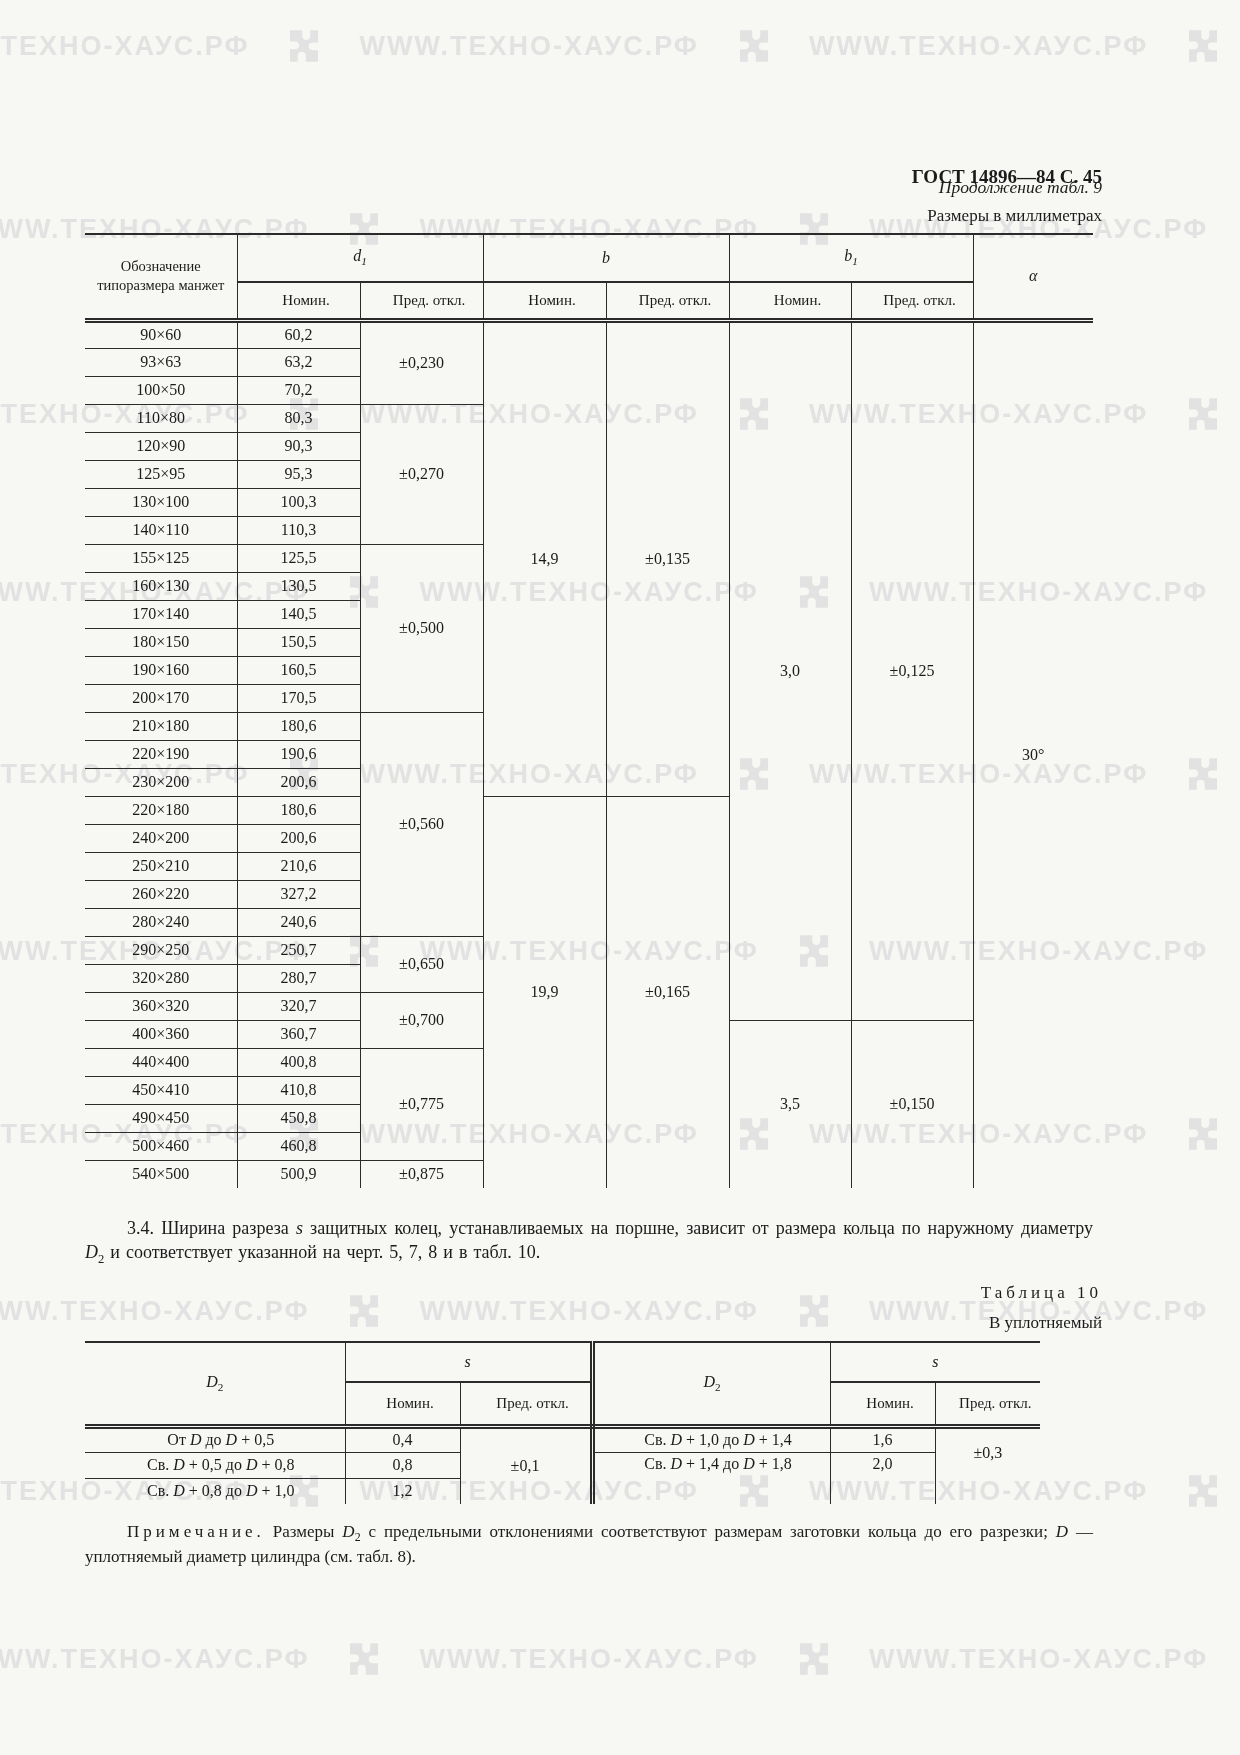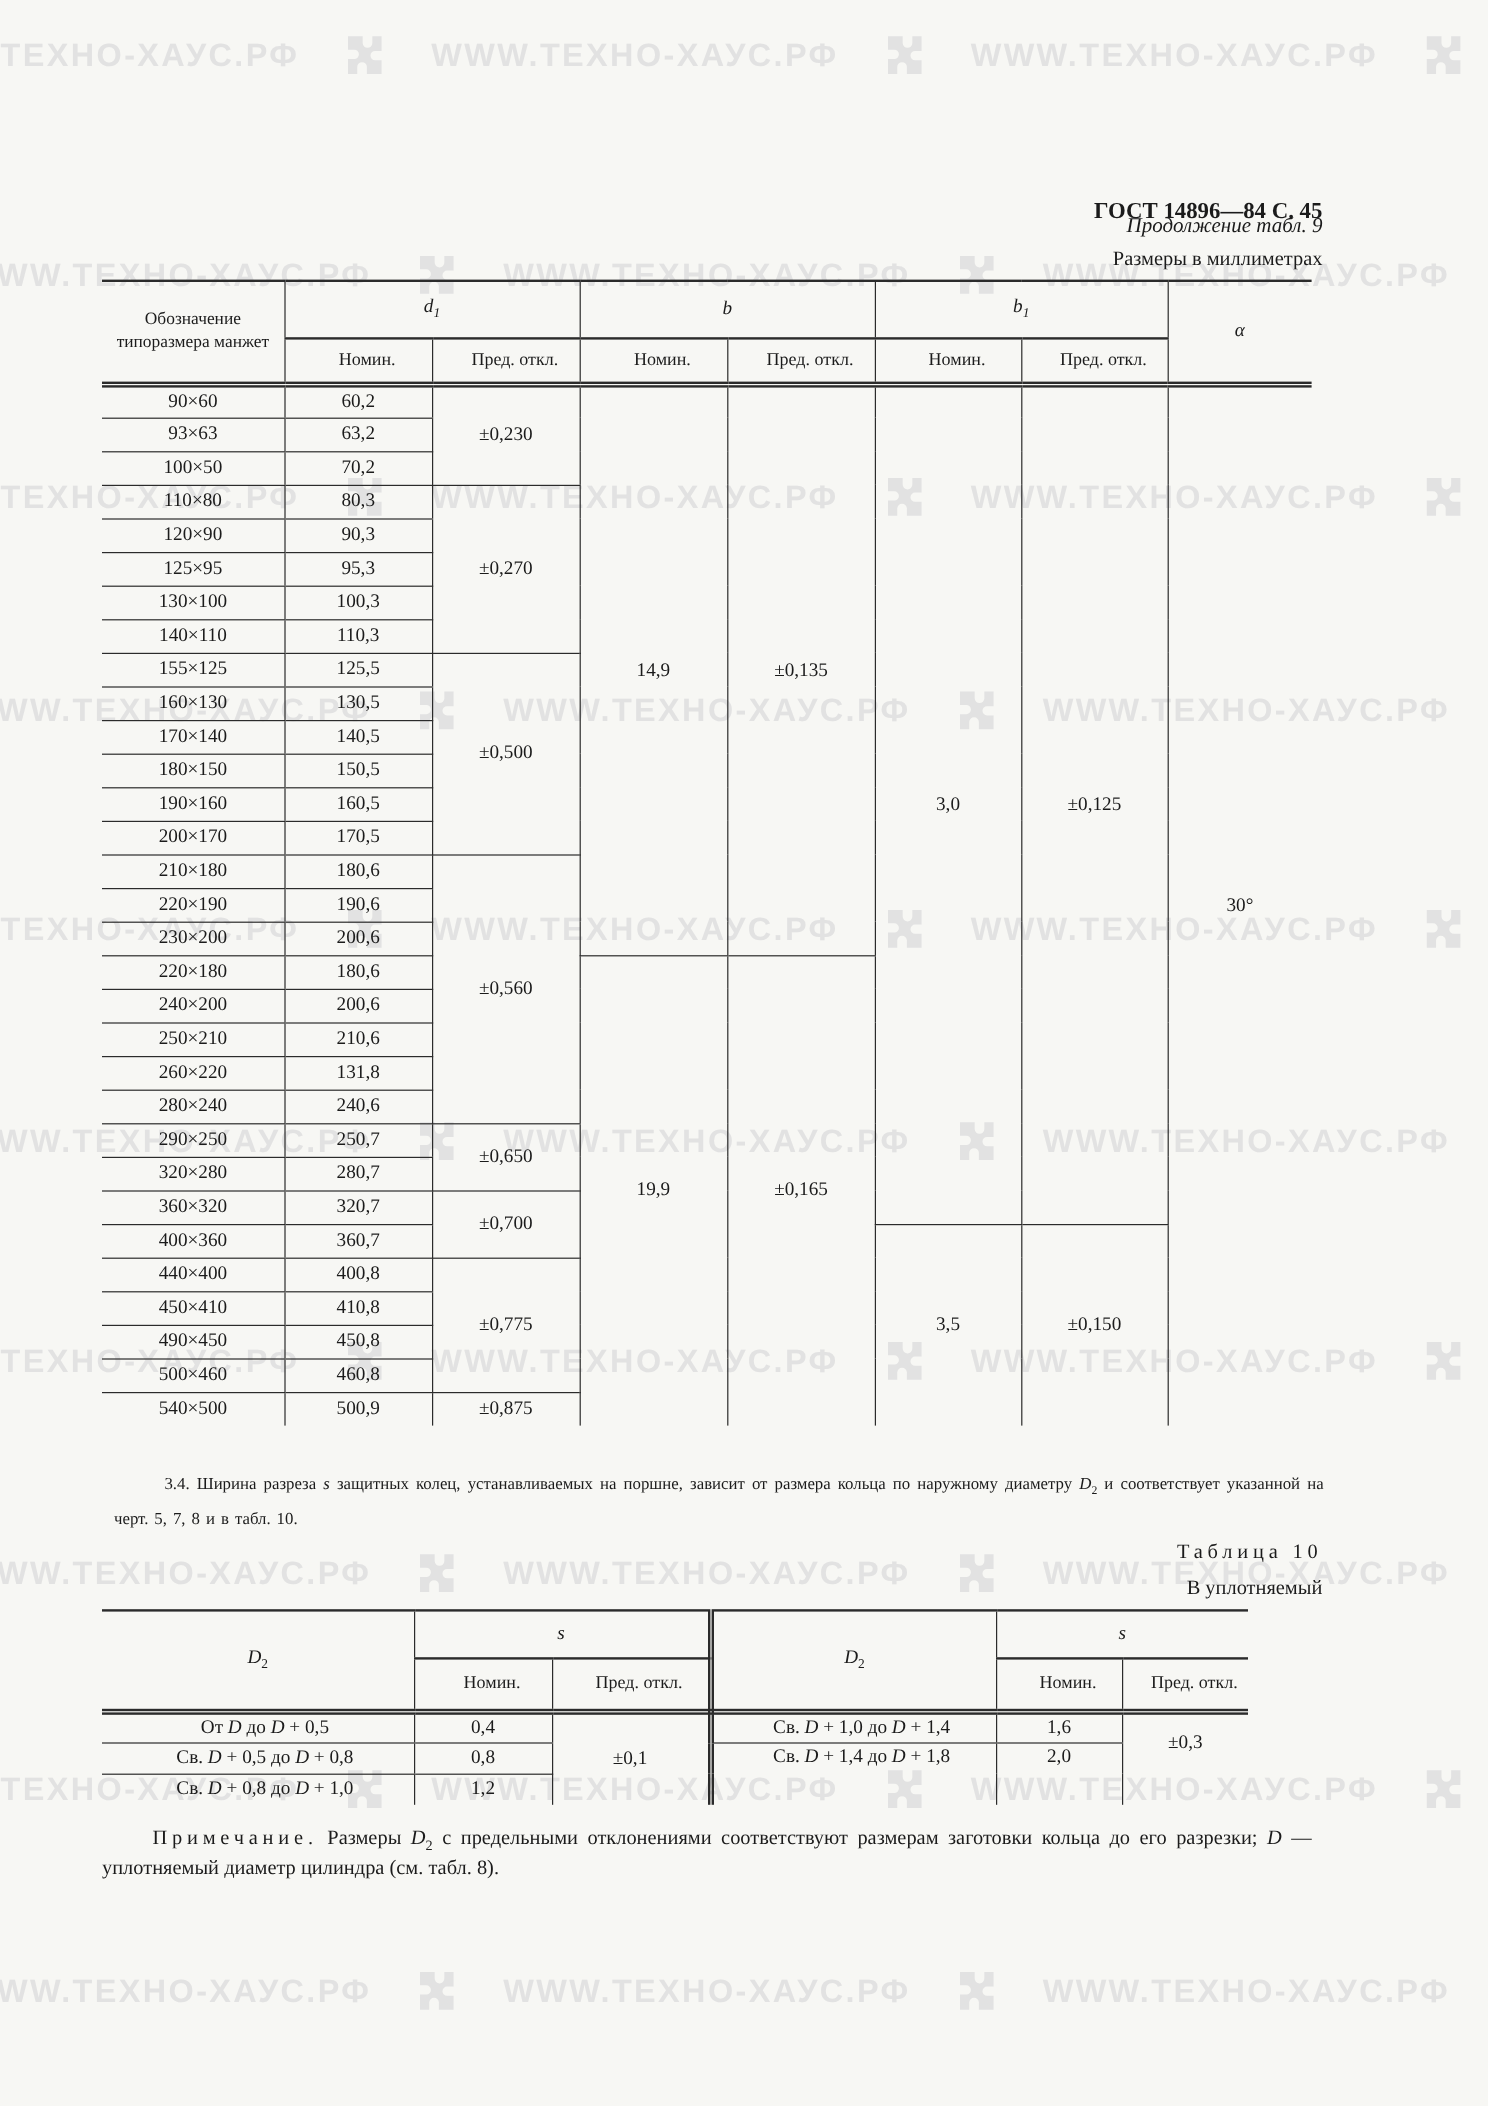--- a/index.html
+++ b/index.html
@@ -38,22 +38,22 @@
   .dbl{border-bottom:5px double #2b2b2b;}
   .grp{border-bottom:1px solid #2b2b2b;font-size:16px;}
   .grp i, .grp sub, .alpha-h{font-style:italic;}
   .subh{font-size:15px;padding-left:15px;}
   .des-h{font-size:14.5px;line-height:1.3;padding:0 8px;}
   .alpha-h{font-size:16px;}
   sub{font-size:0.7em;}
   .t10 .des{text-align:center;padding-left:12px;}
   .vt{vertical-align:top;padding-top:2px;}
   
-  .p34{position:absolute;left:85px;top:1216px;width:1008px;margin:10px;
-       font-size:14px;line-height:24px;text-align:justify;text-indent:42px;word-spacing:1.5px;}
+  .p34{position:absolute;left:85px;top:1216px;width:1008px;margin:0;
+       font-size:18px;line-height:24px;text-align:justify;text-indent:42px;word-spacing:1.5px;}
   .note{position:absolute;left:85px;top:1522px;width:1008px;margin:0;
         font-size:17px;line-height:20px;text-align:justify;text-indent:42px;}
   .ls{letter-spacing:4px;}
 </style>
 </head>
 <body>
 
 <div class="page">
   <div class="wm" id="wm">
       <div class="wm-row" style="top: 25px; left: -90px;">
@@ -303,21 +303,21 @@
           <tr>
             <td class="rb">240×200</td>
             <td class="vl rb">200,6</td>
           </tr>
           <tr>
             <td class="rb">250×210</td>
             <td class="vl rb">210,6</td>
           </tr>
           <tr>
             <td class="rb">260×220</td>
-            <td class="vl rb">131,8</td>
+            <td class="vl rb">327,2</td>
           </tr>
           <tr>
             <td class="rb">280×240</td>
             <td class="vl rb">240,6</td>
           </tr>
           <tr>
             <td class="rb">290×250</td>
             <td class="vl rb">250,7</td>
             <td class="vl rb" rowspan="2">±0,650</td>
           </tr>

